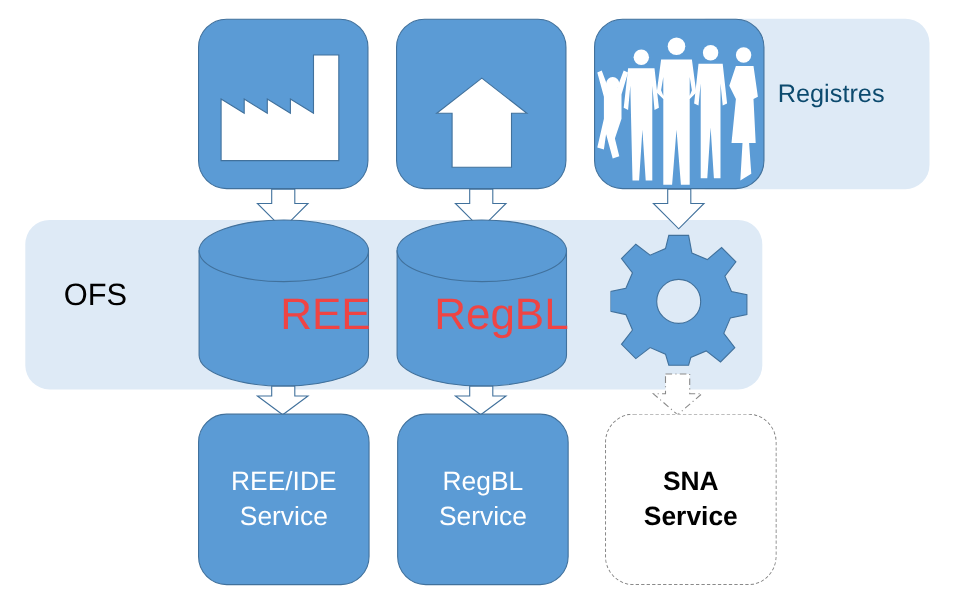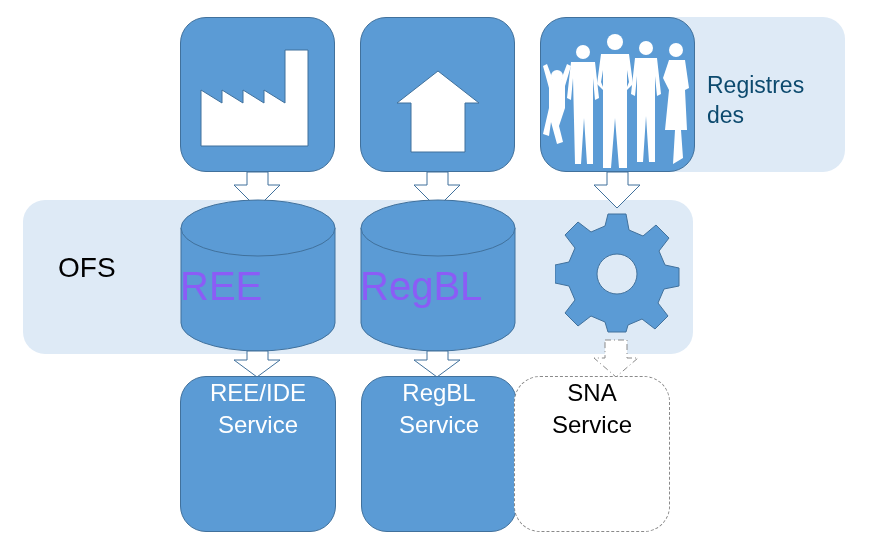--- a/index.html
+++ b/index.html
@@ -9,23 +9,23 @@
   .band { left: 23px; top: 200px; width: 670px; height: 154px; background: #deeaf6;
           border-radius: 22px; }
   .label-box { left: 620px; top: 17px; width: 225px; height: 155px; background: #deeaf6;
                border-radius: 22px; }
   .card { width: 155px; height: 155px; background: #5b9bd5; border: 1px solid #41719c;
           border-radius: 26px; box-sizing: border-box; }
   .card svg { position: absolute; left: 0; top: 0; }
   .ofs { left: 58px; top: 252px; font-size: 28px; color: #000; }
   .people-label { left: 707px; top: 33px; font-size: 23px; line-height: 30px; color: #0c4a6e; margin-top: 37px; }
   .cyl { width: 157px; height: 156px; }
-  .cyl-label { width: 157px; text-align: left; color: #8b5cf6; font-size: 40px; top: 66px; left: 0; }
+  .cyl-label { width: 157px; text-align: right; color: #ef4444; font-size: 40px; top: 66px; left: 0; }
   .svc { width: 156px; height: 156px; border-radius: 26px; box-sizing: border-box;
-         display: flex; align-items: flex-start; justify-content: center; text-align: center;
+         display: flex; align-items: center; justify-content: center; text-align: center;
          font-size: 24px; line-height: 32px; }
   .svc.solid { background: #5b9bd5; border: 1px solid #41719c; color: #fff; }
   .svc.dashed { background: #fff; border: 1.5px dashed #8a8a8a; color: #000; }
 </style>
 </head>
 <body>
 
 <div class="abs band"></div>
 <div class="abs label-box"></div>
 
@@ -60,21 +60,20 @@
       <path d="M94,40 L116,40 L120,76 L116,78 L114,58 L114,144 L108,144 L105,98 L102,144 L96,144 L96,58 L94,78 L90,76 Z"></path>
 
       <circle cx="135" cy="32" r="7"></circle>
       <path d="M128,42 L144,42 L148,70 L144,72 L146,112 L140,112 L142,140 L132,146 L134,112 L124,112 L128,72 L122,60 Z"></path>
     </g>
   </svg>
 </div>
 
 <div class="abs people-label">
   <div>Registres</div>
-  <div>des</div>
 </div>
 
 <svg class="abs" style="left:0; top:0;" width="869" height="548">
   <g fill="#fff" stroke="#41719c" stroke-width="1">
     <polygon points="247,172 268,172 268,185 280,185 257,208 234,185 247,185"></polygon>
     <polygon points="427,172 448,172 448,185 460,185 437,208 414,185 427,185"></polygon>
     <polygon points="607,172 628,172 628,185 640,185 617,208 594,185 607,185"></polygon>
   </g>
 </svg>
 
@@ -116,18 +115,18 @@
   </div>
 </div>
 
 <div class="abs svc solid" style="left:361px; top:376px;">
   <div>
     <div>RegBL</div>
     <div>Service</div>
   </div>
 </div>
 
-<div class="abs svc dashed" style="left:514px; top:376px;">
+<div class="abs svc dashed" style="left:550px; top:376px;font-weight:bold;">
   <div>
     <div>SNA</div>
     <div>Service</div>
   </div>
 </div>
 
 </body></html>

